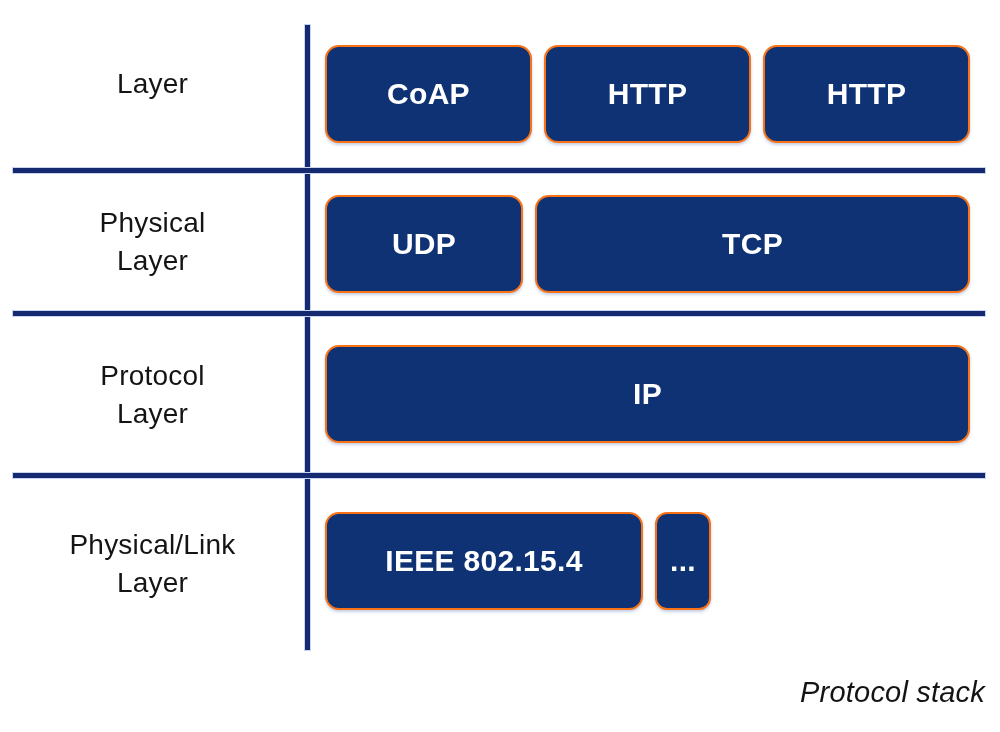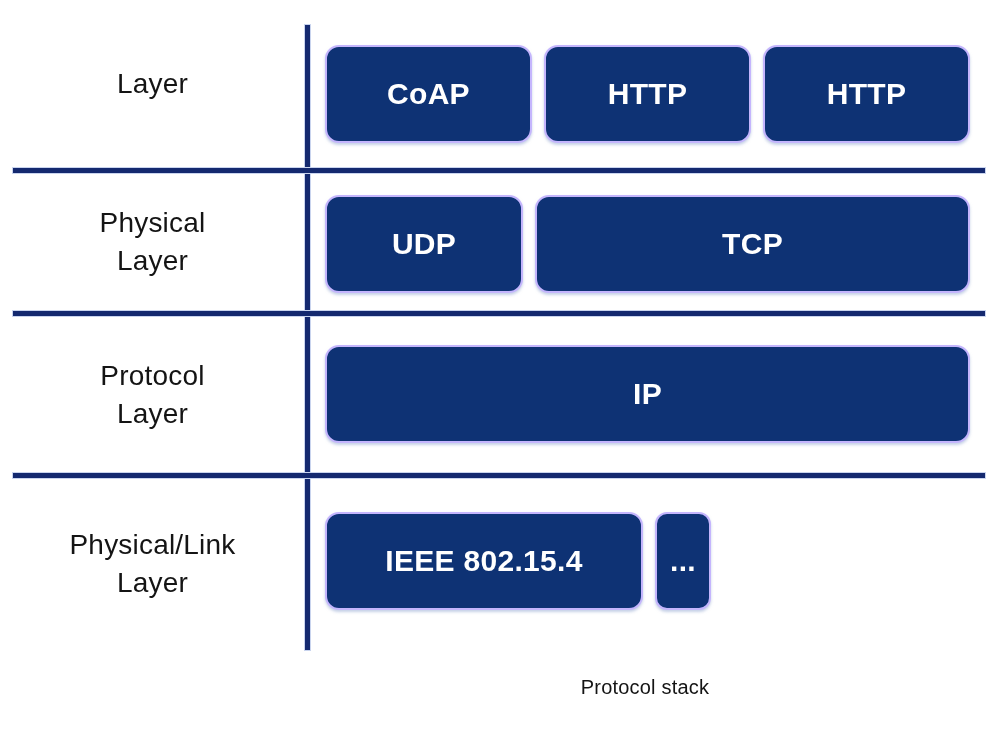--- a/index.html
+++ b/index.html
@@ -54,44 +54,45 @@
     position: absolute;
     left: 325px;
     width: 645px;
     height: 98px;
     display: flex;
     gap: 12px;
   }
   .pbox {
     flex: 1 1 0;
     background: var(--box-fill, #0e3274);
-    border: 2px solid #c4b5fd;
+    border: 2px solid #f97316;
     border-radius: 14px;
     box-shadow: 0 2px 3px rgba(150, 170, 210, 0.55);
     display: flex;
     align-items: center;
     justify-content: center;
     color: var(--box-text, #ffffff);
     font-size: 30px;
     font-weight: bold;
     letter-spacing: 0.3px;
     box-sizing: border-box;
     white-space: nowrap;
   }
   .pbox.fixed { flex: 0 0 auto; }
   .caption {
     position: absolute;
     left: 305px;
     width: 680px;
     top: 676px;
-    text-align: center;
+    text-align: right;
     color: var(--label-text, #141414);
-    font-size: 20px;
+    font-size: 29px;
     font-weight: 500;
     letter-spacing: 0.2px;
+    font-style: italic;
   }
 </style>
 </head>
 <body>
 
 <div class="canvas">
 
   <div class="vline"></div>
   <div class="hline" style="top:168px"></div>
   <div class="hline" style="top:311px"></div>

